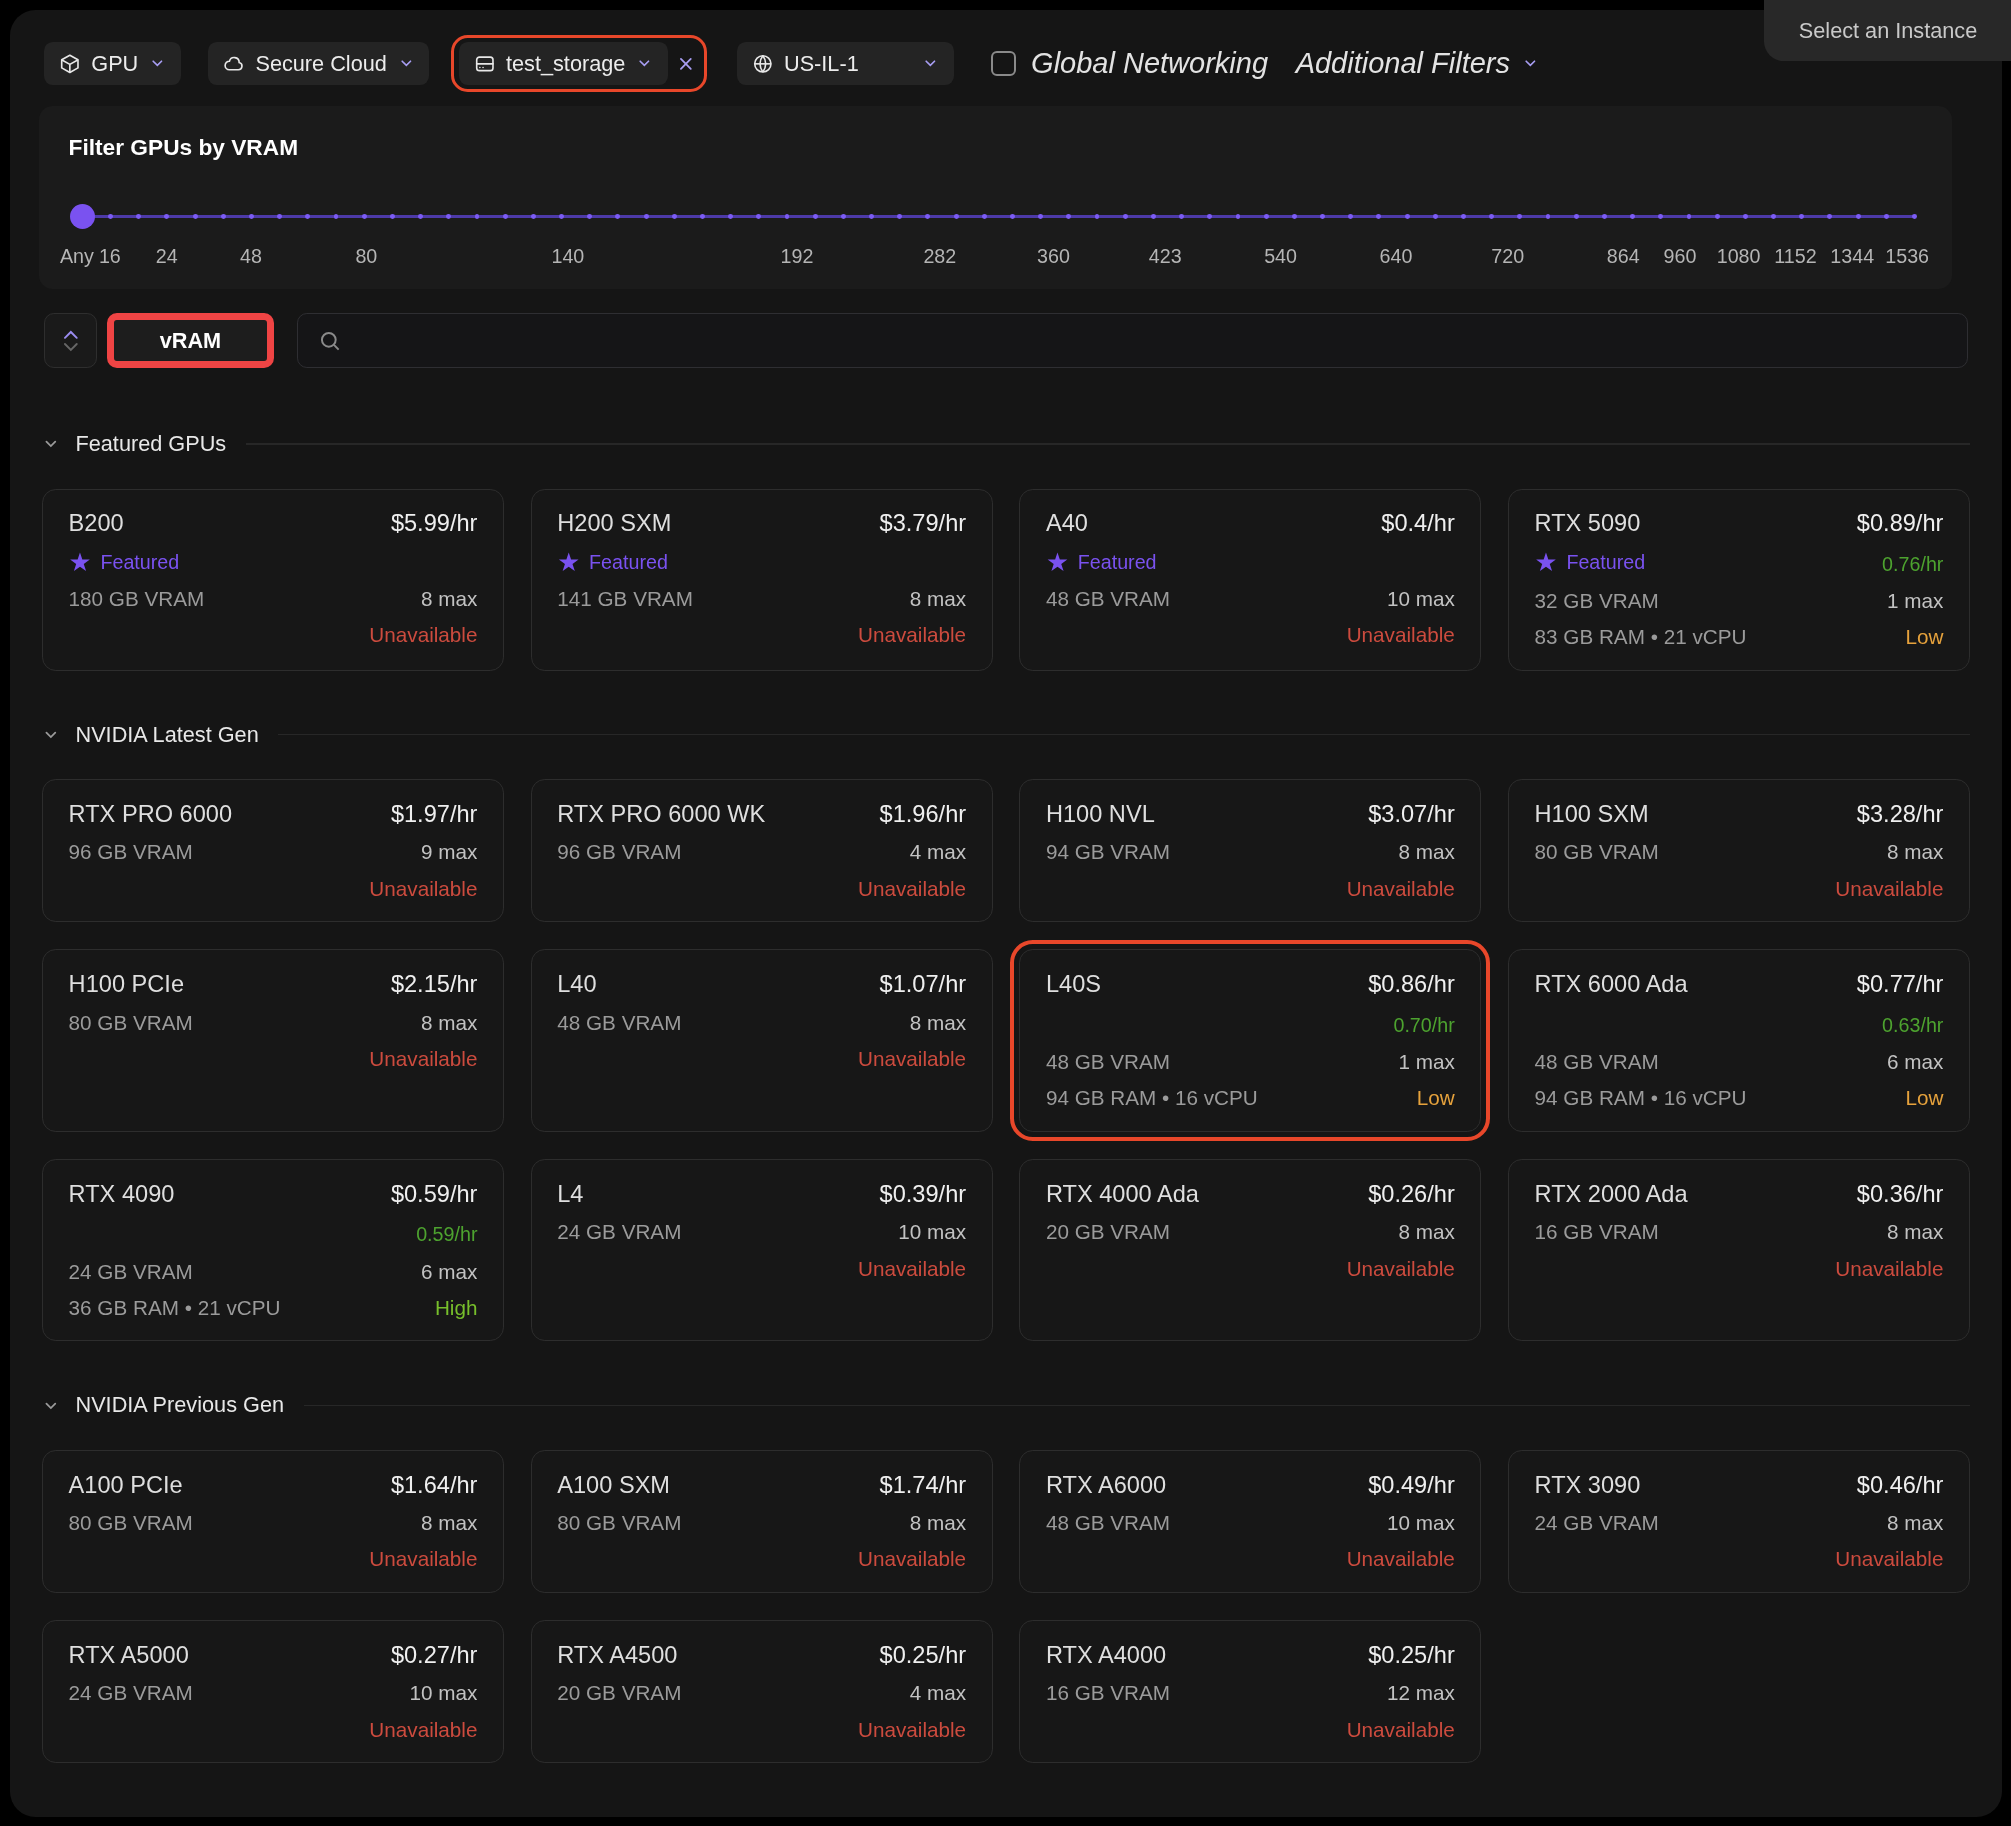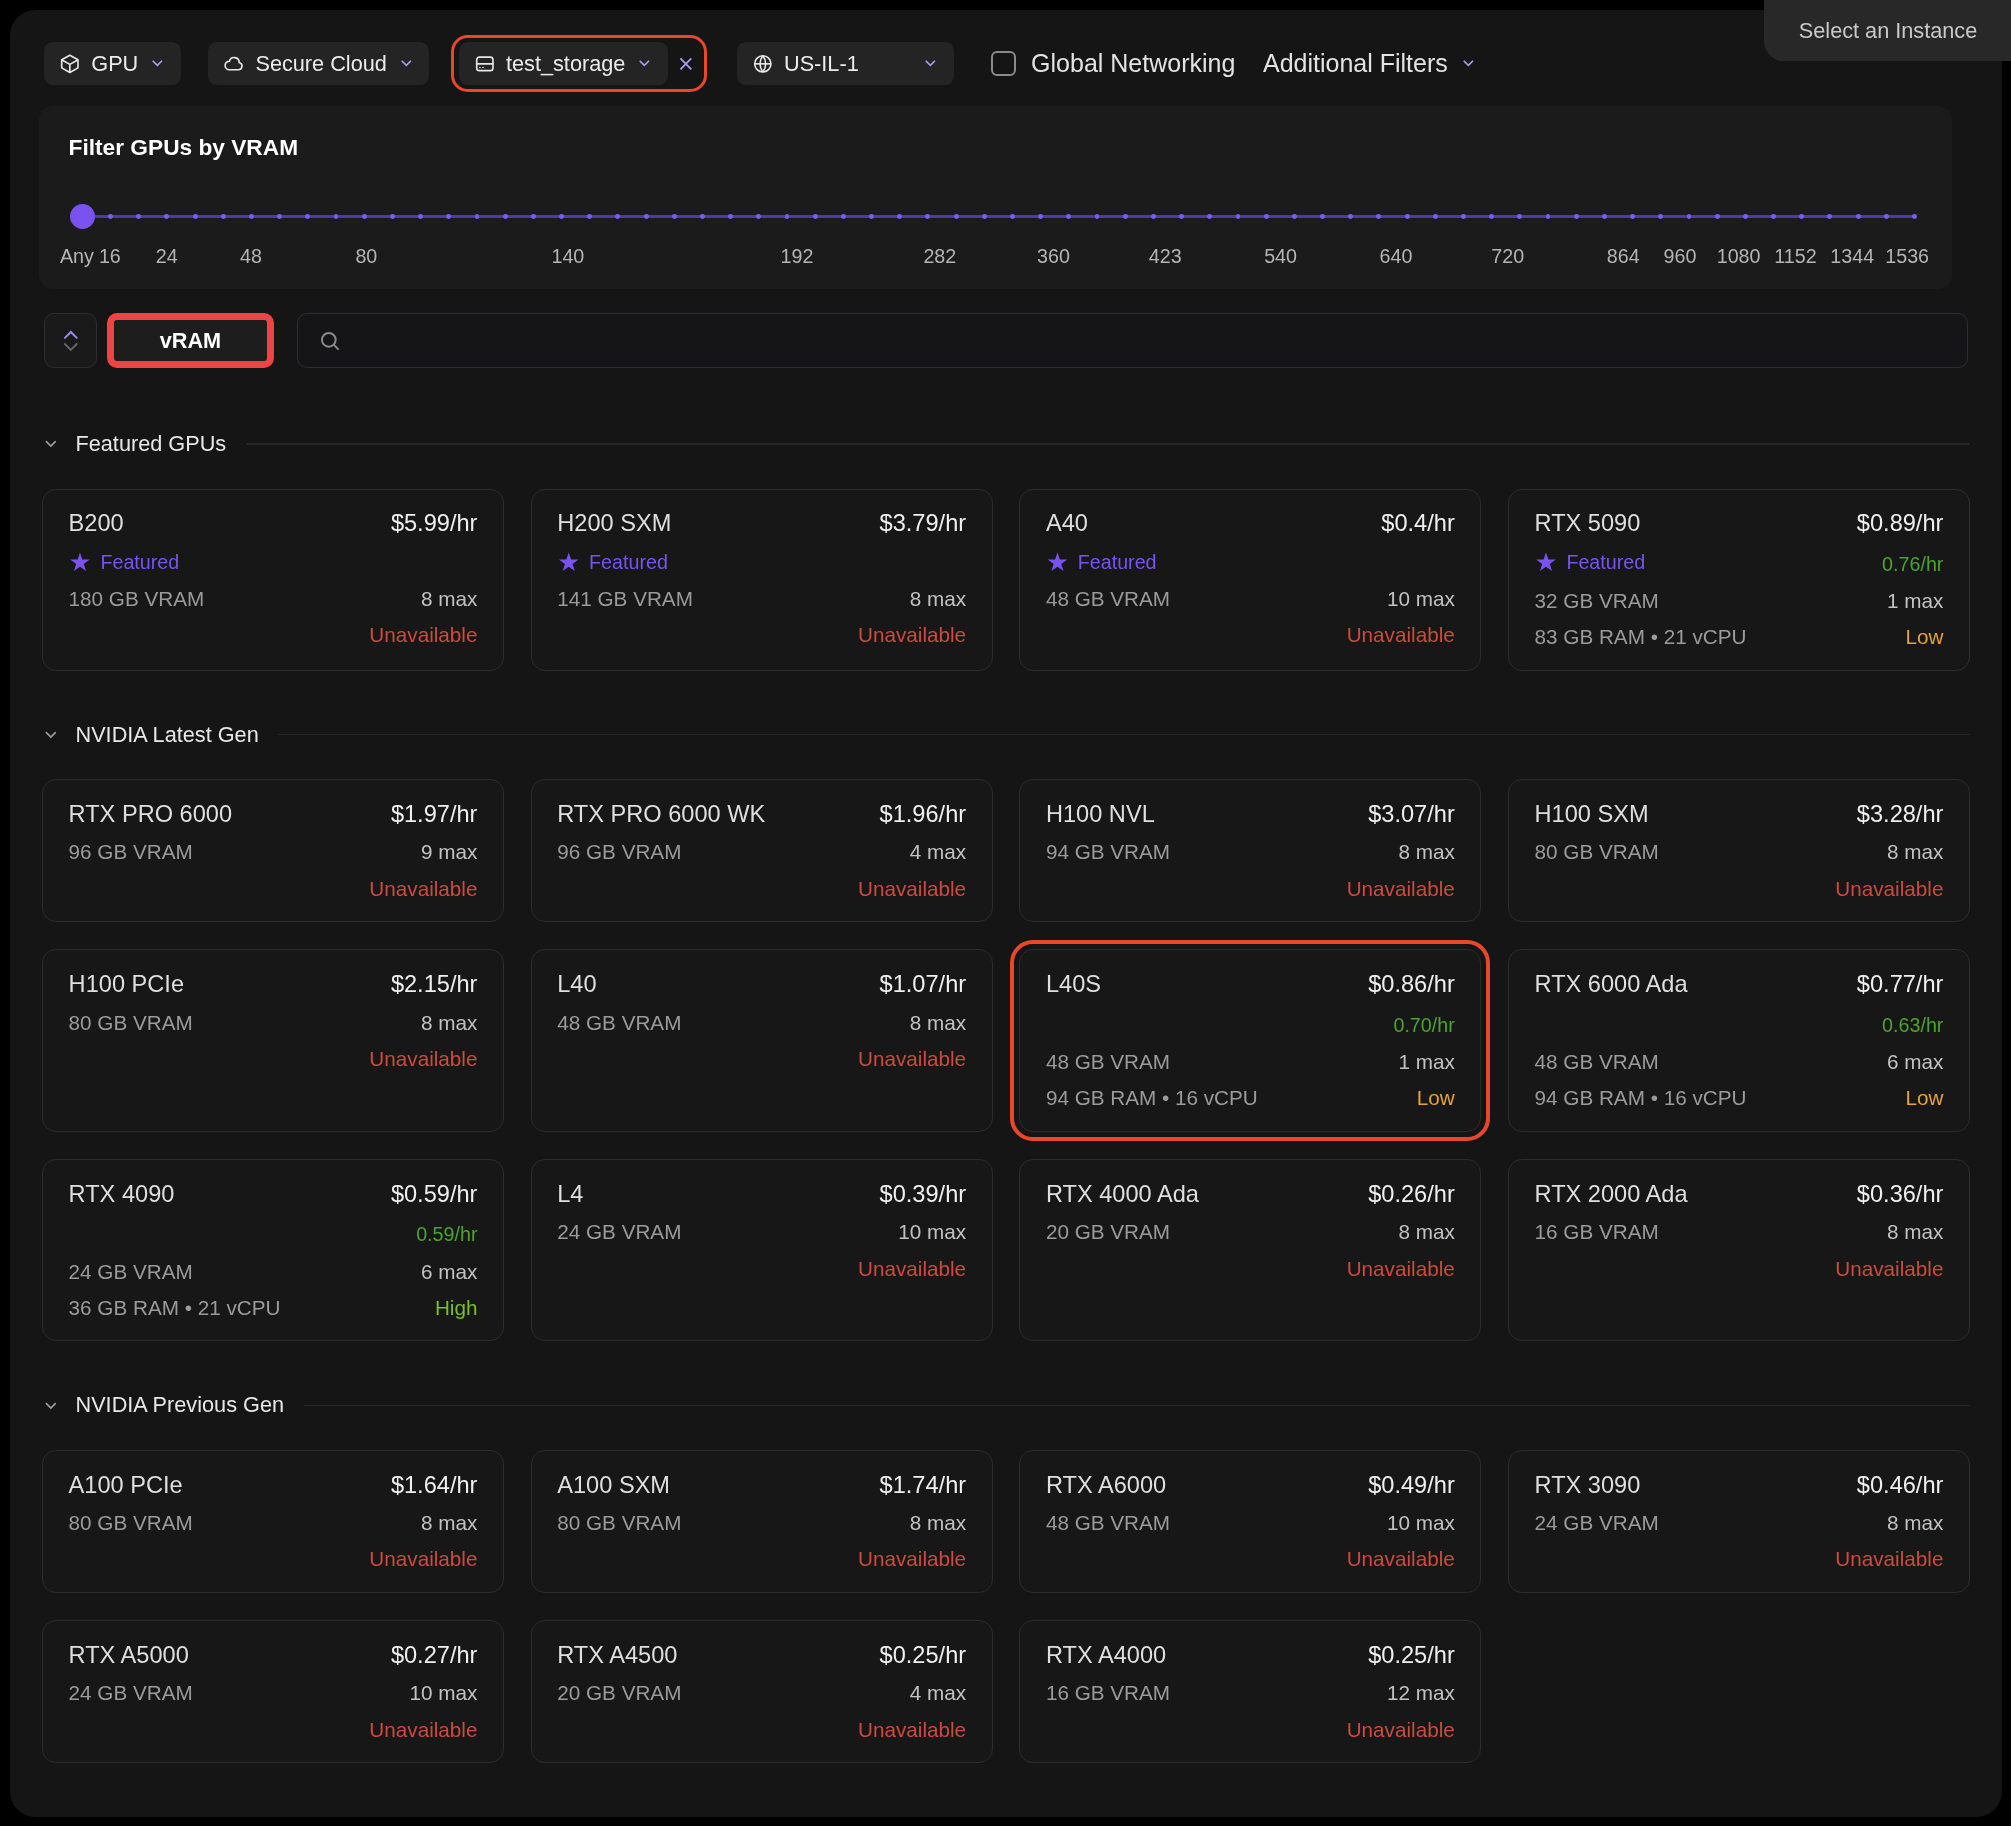--- a/index.html
+++ b/index.html
@@ -22,21 +22,21 @@
   .filter-btn svg.chev { width:16.7px; height:16.7px; stroke:var(--lavender); }
   .ml28 { margin-left:27.6px; }
   .ring-wrap { margin-left:21.7px; display:flex; align-items:center; gap:5.9px;
     border:3.9px solid var(--ring); border-radius:16.7px; padding:3.9px 6.9px 3.9px 4.9px; }
   .x-btn { background:none; border:none; cursor:pointer; display:flex; align-items:center; padding:2px; }
   .x-btn svg { width:19.7px; height:19.7px; stroke:var(--lavender); }
   .region-btn { width:217px; justify-content:space-between; margin-left:29.6px; }
   .region-left { display:flex; align-items:center; gap:10.8px;justify-content:center; }
   .checkbox-row { display:flex; align-items:center; gap:14.8px; margin-left:37px; cursor:pointer; }
   .checkbox { width:25.6px; height:25.6px; border:2px solid #8a8a8a; border-radius:5.9px; background:transparent; }
-  .plain-label { font-size:25px; color:#e3e3e3; }
+  .plain-label { font-size:29px; color:#e3e3e3;font-style:italic; }
   .addl { display:flex; align-items:center; gap:11.8px; margin-left:27.6px; cursor:pointer; }
   .addl svg { width:16.7px; height:16.7px; stroke:var(--lavender); }
 
   
   .vram-panel { position:absolute; left:39px; top:106px; width:1913px; height:183px; background:#1b1b1b;
     border-radius:13.8px; padding:27.6px 29.6px; }
   .vram-title { font-size:22.7px; font-weight:bold; color:#fff; }
   .slider { position:relative; margin:43px 7.9px 0 13.8px; height:25.6px; }
   .slider-track { position:absolute; left:0; right:0; top:50%; height:3px; margin-top:-1.5px; background:#4d3aa8; border-radius:2px; }
   .slider-dot { position:absolute; top:50%; width:4.9px; height:4.9px; margin:-2.5px 0 0 -2.5px; border-radius:50%; background:#7c5cf5; }

